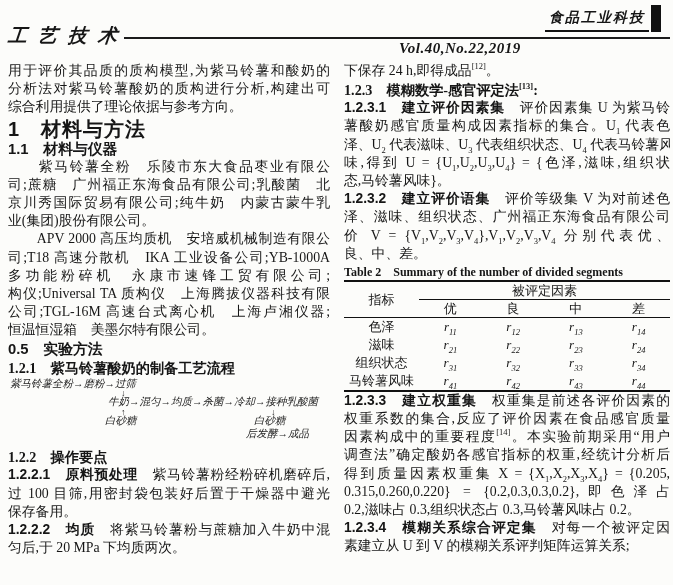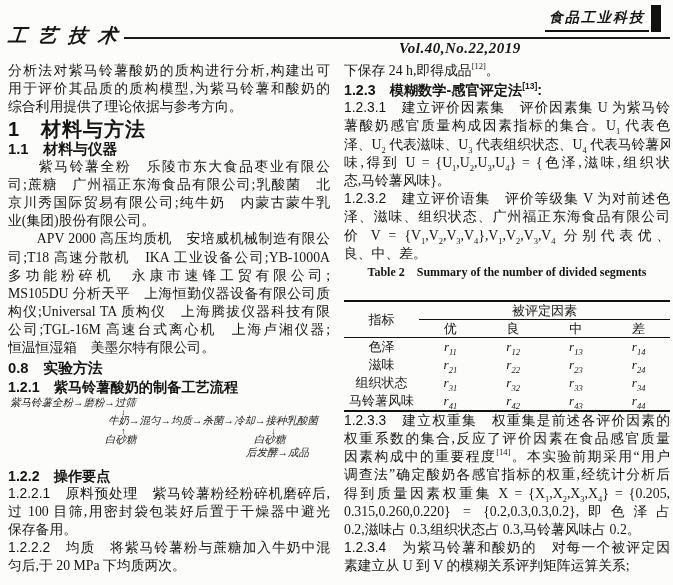--- a/index.html
+++ b/index.html
@@ -15,41 +15,41 @@
   .logo-right .block{width:10px;height:27px;background:#111;margin-left:2px;}
   .vol{position:absolute;left:399px;top:40px;font-style:italic;font-weight:600;
        font-size:15px;letter-spacing:.5px;}
   
   .columns{position:absolute;left:8px;top:62px;display:flex;gap:14px;}
   .col-left{width:322px;}
   .col-right{width:326px;}
   .line{font-size:13.8px;height:18.2px;line-height:18.2px;white-space:nowrap;overflow:hidden;
         text-align:justify;text-align-last:justify;}
   .para .line:last-child{text-align-last:left;}
-  .rh{font-family:"Liberation Sans","DejaVu Sans",sans-serif;font-weight:normal;}
+  .rh{font-family:"Liberation Sans","DejaVu Sans",sans-serif;font-weight:bold;}
   sup{font-size:8.5px;line-height:0;vertical-align:super;}
   sub{font-size:8.5px;line-height:0;vertical-align:sub;}
   .h-l1{font-family:"Liberation Sans","DejaVu Sans",sans-serif;font-weight:bold;
         font-size:20px;line-height:20px;margin:2px 0 0;letter-spacing:1px;}
   .h-l2{font-family:"Liberation Sans","DejaVu Sans",sans-serif;font-weight:bold;
         font-size:14.8px;line-height:18px;margin:1px 0 0;}
-  .h-l3{font-family:Liberation Sans, sans-serif;font-weight:bold;
+  .h-l3{font-family:Liberation Serif, serif;font-weight:bold;
         font-size:14.2px;line-height:18px;margin:1px 0 0;}
   
   .flow{position:relative;height:68px;margin:2px 0 0;font-style:italic;font-size:10.5px;color:#222;}
   .flow span{position:absolute;white-space:nowrap;line-height:10px;}
   .flow .arr{font-size:9px;font-style:normal;}
   .f-l1{left:2px;top:0;font-style:italic;}   .f-a1{left:113px;top:9px;}
   .f-l2{left:100px;top:18px;} .f-a2{left:113px;top:28px;} .f-a3{left:263px;top:28px;}
   .f-s1{left:97px;top:37px;}  .f-s2{left:246px;top:37px;}
   .f-a4{left:263px;top:47px;} .f-l3{left:238px;top:50px;}
   
   .tbl-cap-cn{text-align:center;font-family:"Liberation Sans","DejaVu Sans",sans-serif;
               font-weight:bold;font-size:13px;line-height:16px;margin-top:3px;}
-  .tbl-cap-en{text-align:center;font-weight:bold;font-size:12px;line-height:15px;margin:2px 0 20px;}
+  .tbl-cap-en{font-weight:bold;font-size:12px;line-height:15px;margin:2px 0 0;}
   table{width:100%;border-collapse:collapse;border-top:2px solid #111;
         border-bottom:2px solid #111;font-size:13px;}
   th,td{text-align:center;padding:0;font-weight:normal;}
   thead th{line-height:17px;}
   th.rowhead{width:23%;border-bottom:1.5px solid #111;font-weight:normal;}
   th.group{border-bottom:1px solid #111;}
   thead tr:nth-child(2) th{border-bottom:1.5px solid #111;}
   tbody td{line-height:18px;}
   td.val{font-style:italic;}
 </style>
@@ -63,42 +63,41 @@
   <div class="logo-right">
     <span class="txt">食品工业科技</span>
     <span class="block"></span>
   </div>
   <div class="vol">Vol.40,No.22,2019</div>
 
   <div class="columns">
 
     <section class="col-left">
       <div class="para">
+          <div class="line">用于评价其品质的质构模型,为紫马铃薯和酸奶的</div>
           <div class="line">分析法对紫马铃薯酸奶的质构进行分析,构建出可</div>
-          <div class="line">用于评价其品质的质构模型,为紫马铃薯和酸奶的</div>
           <div class="line">综合利用提供了理论依据与参考方向。</div>
         </div>
       <div class="h-l1">1　材料与方法</div>
       <div class="h-l2">1.1　材料与仪器</div>
       <div class="para">
           <div class="line">　　紫马铃薯全粉　乐陵市东大食品枣业有限公</div>
           <div class="line">司;蔗糖　广州福正东海食品有限公司;乳酸菌　北</div>
           <div class="line">京川秀国际贸易有限公司;纯牛奶　内蒙古蒙牛乳</div>
           <div class="line">业(集团)股份有限公司。</div>
         </div>
       <div class="para">
           <div class="line">　　APV 2000 高压均质机　安培威机械制造有限公</div>
           <div class="line">司;T18 高速分散机　IKA 工业设备公司;YB-1000A</div>
           <div class="line">多功能粉碎机　永康市速锋工贸有限公司;</div>
-          <div class="line">MS105DU 分析天平　上海恒勤仪器设备有限公司质</div>
           <div class="line">构仪;Universal TA 质构仪　上海腾拔仪器科技有限</div>
           <div class="line">公司;TGL-16M 高速台式离心机　上海卢湘仪器;</div>
           <div class="line">恒温恒湿箱　美墨尔特有限公司。</div>
         </div>
-      <div class="h-l2">0.8　实验方法</div>
+      <div class="h-l2">0.5　实验方法</div>
       <div class="h-l3">1.2.1　紫马铃薯酸奶的制备工艺流程</div>
       <div class="flow">
         <span class="f-l1">紫马铃薯全粉→磨粉→过筛</span>
         <span class="f-a1 arr">↓</span>
         <span class="f-l2">牛奶→混匀→均质→杀菌→冷却→接种乳酸菌</span>
         <span class="f-a2 arr">↑</span>
         <span class="f-a3 arr">↓</span>
         <span class="f-s1">白砂糖</span>
         <span class="f-s2">白砂糖</span>
         <span class="f-a4 arr">↓</span>
@@ -184,18 +183,18 @@
       <div class="para">
           <div class="line"><span class="rh">1.2.3.3　建立权重集</span>　权重集是前述各评价因素的</div>
           <div class="line">权重系数的集合,反应了评价因素在食品感官质量</div>
           <div class="line">因素构成中的重要程度<sup>[14]</sup>。本实验前期采用“用户</div>
           <div class="line">调查法”确定酸奶各感官指标的权重,经统计分析后</div>
           <div class="line">得到质量因素权重集 X = {X<sub>1</sub>,X<sub>2</sub>,X<sub>3</sub>,X<sub>4</sub>} = {0.205,</div>
           <div class="line">0.315,0.260,0.220} = {0.2,0.3,0.3,0.2},即色泽占</div>
           <div class="line">0.2,滋味占 0.3,组织状态占 0.3,马铃薯风味占 0.2。</div>
         </div>
       <div class="para">
-          <div class="line"><span class="rh">1.2.3.4　为紫马铃薯和酸奶的</span>　对每一个被评定因</div>
+          <div class="line"><span class="rh">1.2.3.4　模糊关系综合评定集</span>　对每一个被评定因</div>
           <div class="line">素建立从 U 到 V 的模糊关系评判矩阵运算关系;</div>
         </div>
     </section>
   </div>
 </div>
 
 </body></html>

